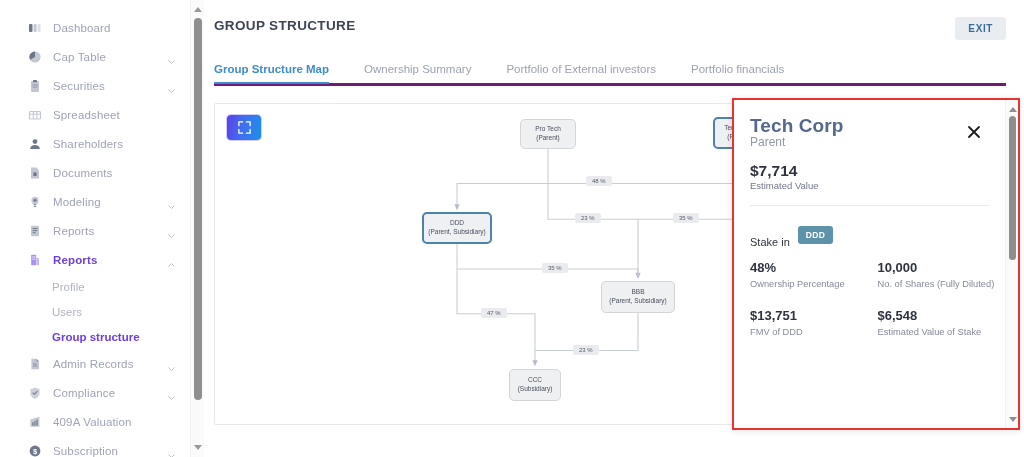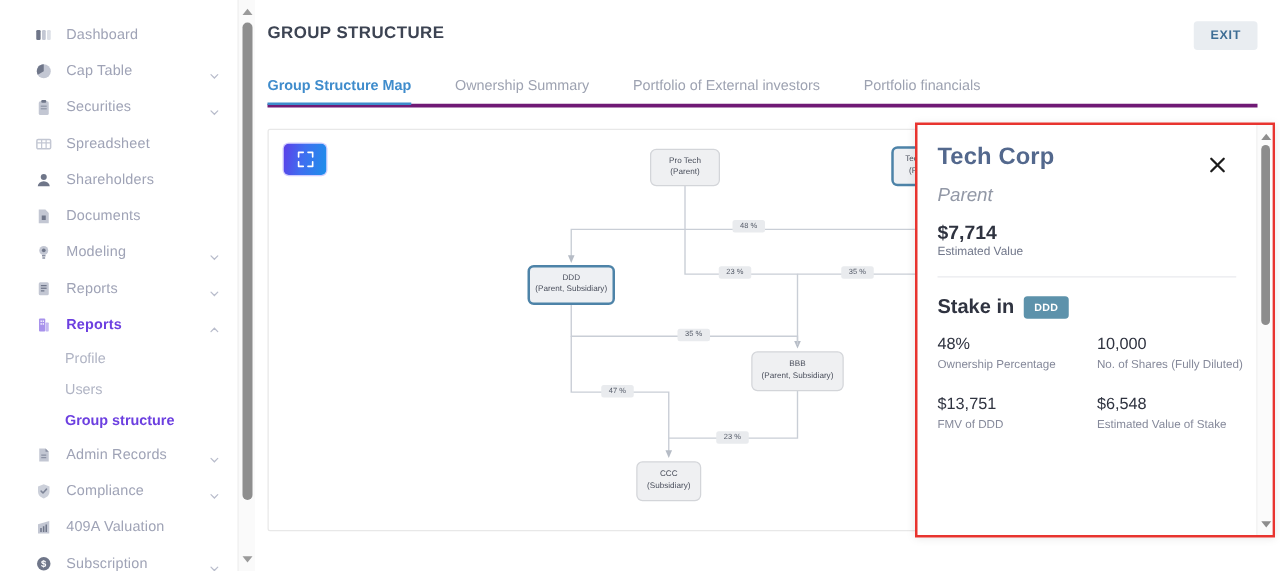--- a/index.html
+++ b/index.html
@@ -142,34 +142,34 @@
   }
   .panel-inner { position: absolute; inset: 0 13px 0 0; padding: 16px 0 0 16px; }
   .p-title {
     font-size: 19px; font-weight: 700; color: #53688d;
     letter-spacing: .1px; line-height: 1;
   }
   .p-close {
     position: absolute; right: 23px; top: 24px; width: 16px; height: 16px;
     cursor: pointer; color: #1b1b1b;
   }
-  .p-sub { margin-top: 13px; font-size: 15px; color: #9298a6; font-style: italic; }
+  .p-sub { font-size: 12px; color: #9298a6; }
   .p-val { margin-top: 13px; font-size: 15.5px; font-weight: 700; color: #2f3340; }
   .p-val-lbl { margin-top: 0; font-size: 9.5px; color: #71778a; }
   .p-rule { margin: 14px 16px 0 0; border-top: 1px solid #e9eaee; }
   .p-sect { margin-top: 13px; font-size: 12.5px; font-weight: 700; color: #2f3340; }
   .stake-row { margin-top: 15px; display: flex; align-items: center; gap: 8px; }
-  .stake-lbl { font-size: 16px; font-weight: 700; color: #2f3340; }
+  .stake-lbl { font-size: 11px; font-weight: 400; color: #2f3340; margin-top: 15px; }
   .badge {
     background: #5d92ab; color: #ffffff; border-radius: 3px;
     font-size: 8.5px; font-weight: 700; padding: 4px 8px; letter-spacing: .3px;
   }
   .grid2 { display: flex; margin-top: 12px; }
   .cell { width: 50%; padding-right: 10px; }
-  .cell .v { font-size: 13px; font-weight: 400; color: #2f3340; }
+  .cell .v { font-size: 13px; font-weight: 700; color: #2f3340; }
   .cell .k { margin-top: 3px; font-size: 9.3px; color: #85899a; line-height: 1.45; }
   .grid2.second { margin-top: 17px; }
 
   .panel-scroll {
     position: absolute; right: 0; top: 0; width: 13px; height: 100%;
     background: #fbfbfb; border-left: 1px solid #f1f1f1;
   }
   .ps-arrow {
     position: absolute; left: 0; width: 13px; height: 12px;
     display: flex; align-items: center; justify-content: center;

